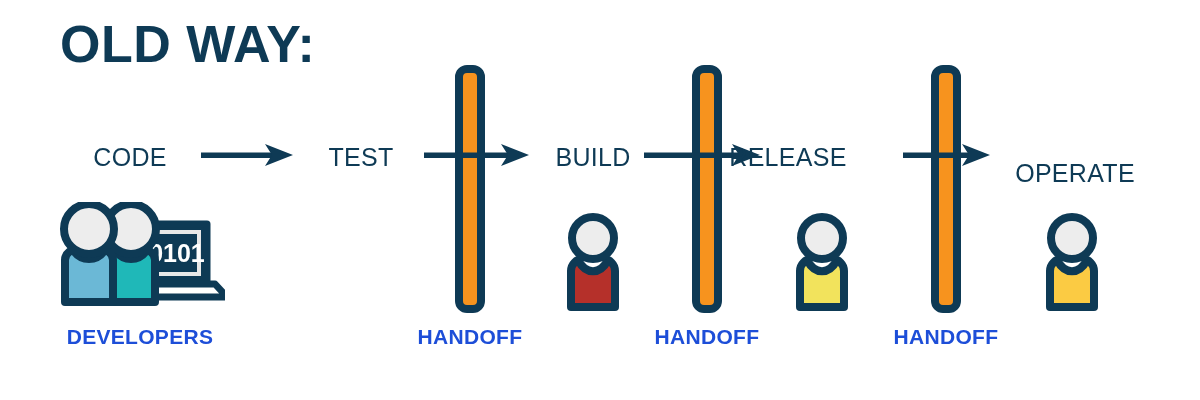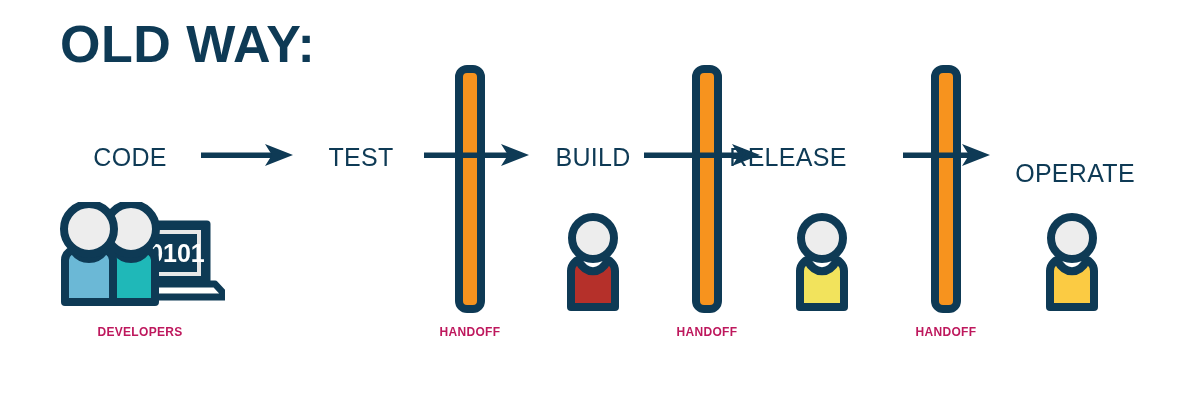--- a/index.html
+++ b/index.html
@@ -37,23 +37,23 @@
     font-weight: normal;
     color: #0E3A55;
     letter-spacing: 0.3px;
     white-space: nowrap;
     transform: translate(-50%, -50%);
     text-align: center;
   }
 
   
   .caption {
-    font-size: 12px;
+    font-size: 21px;
     font-weight: bold;
-    color: #be185d;
+    color: #1d4ed8;
     letter-spacing: 0.3px;
     white-space: nowrap;
     transform: translateX(-50%);
     text-align: center;
   }
 
   
   .arrow { transform: translate(0, -50%); }
 
   

